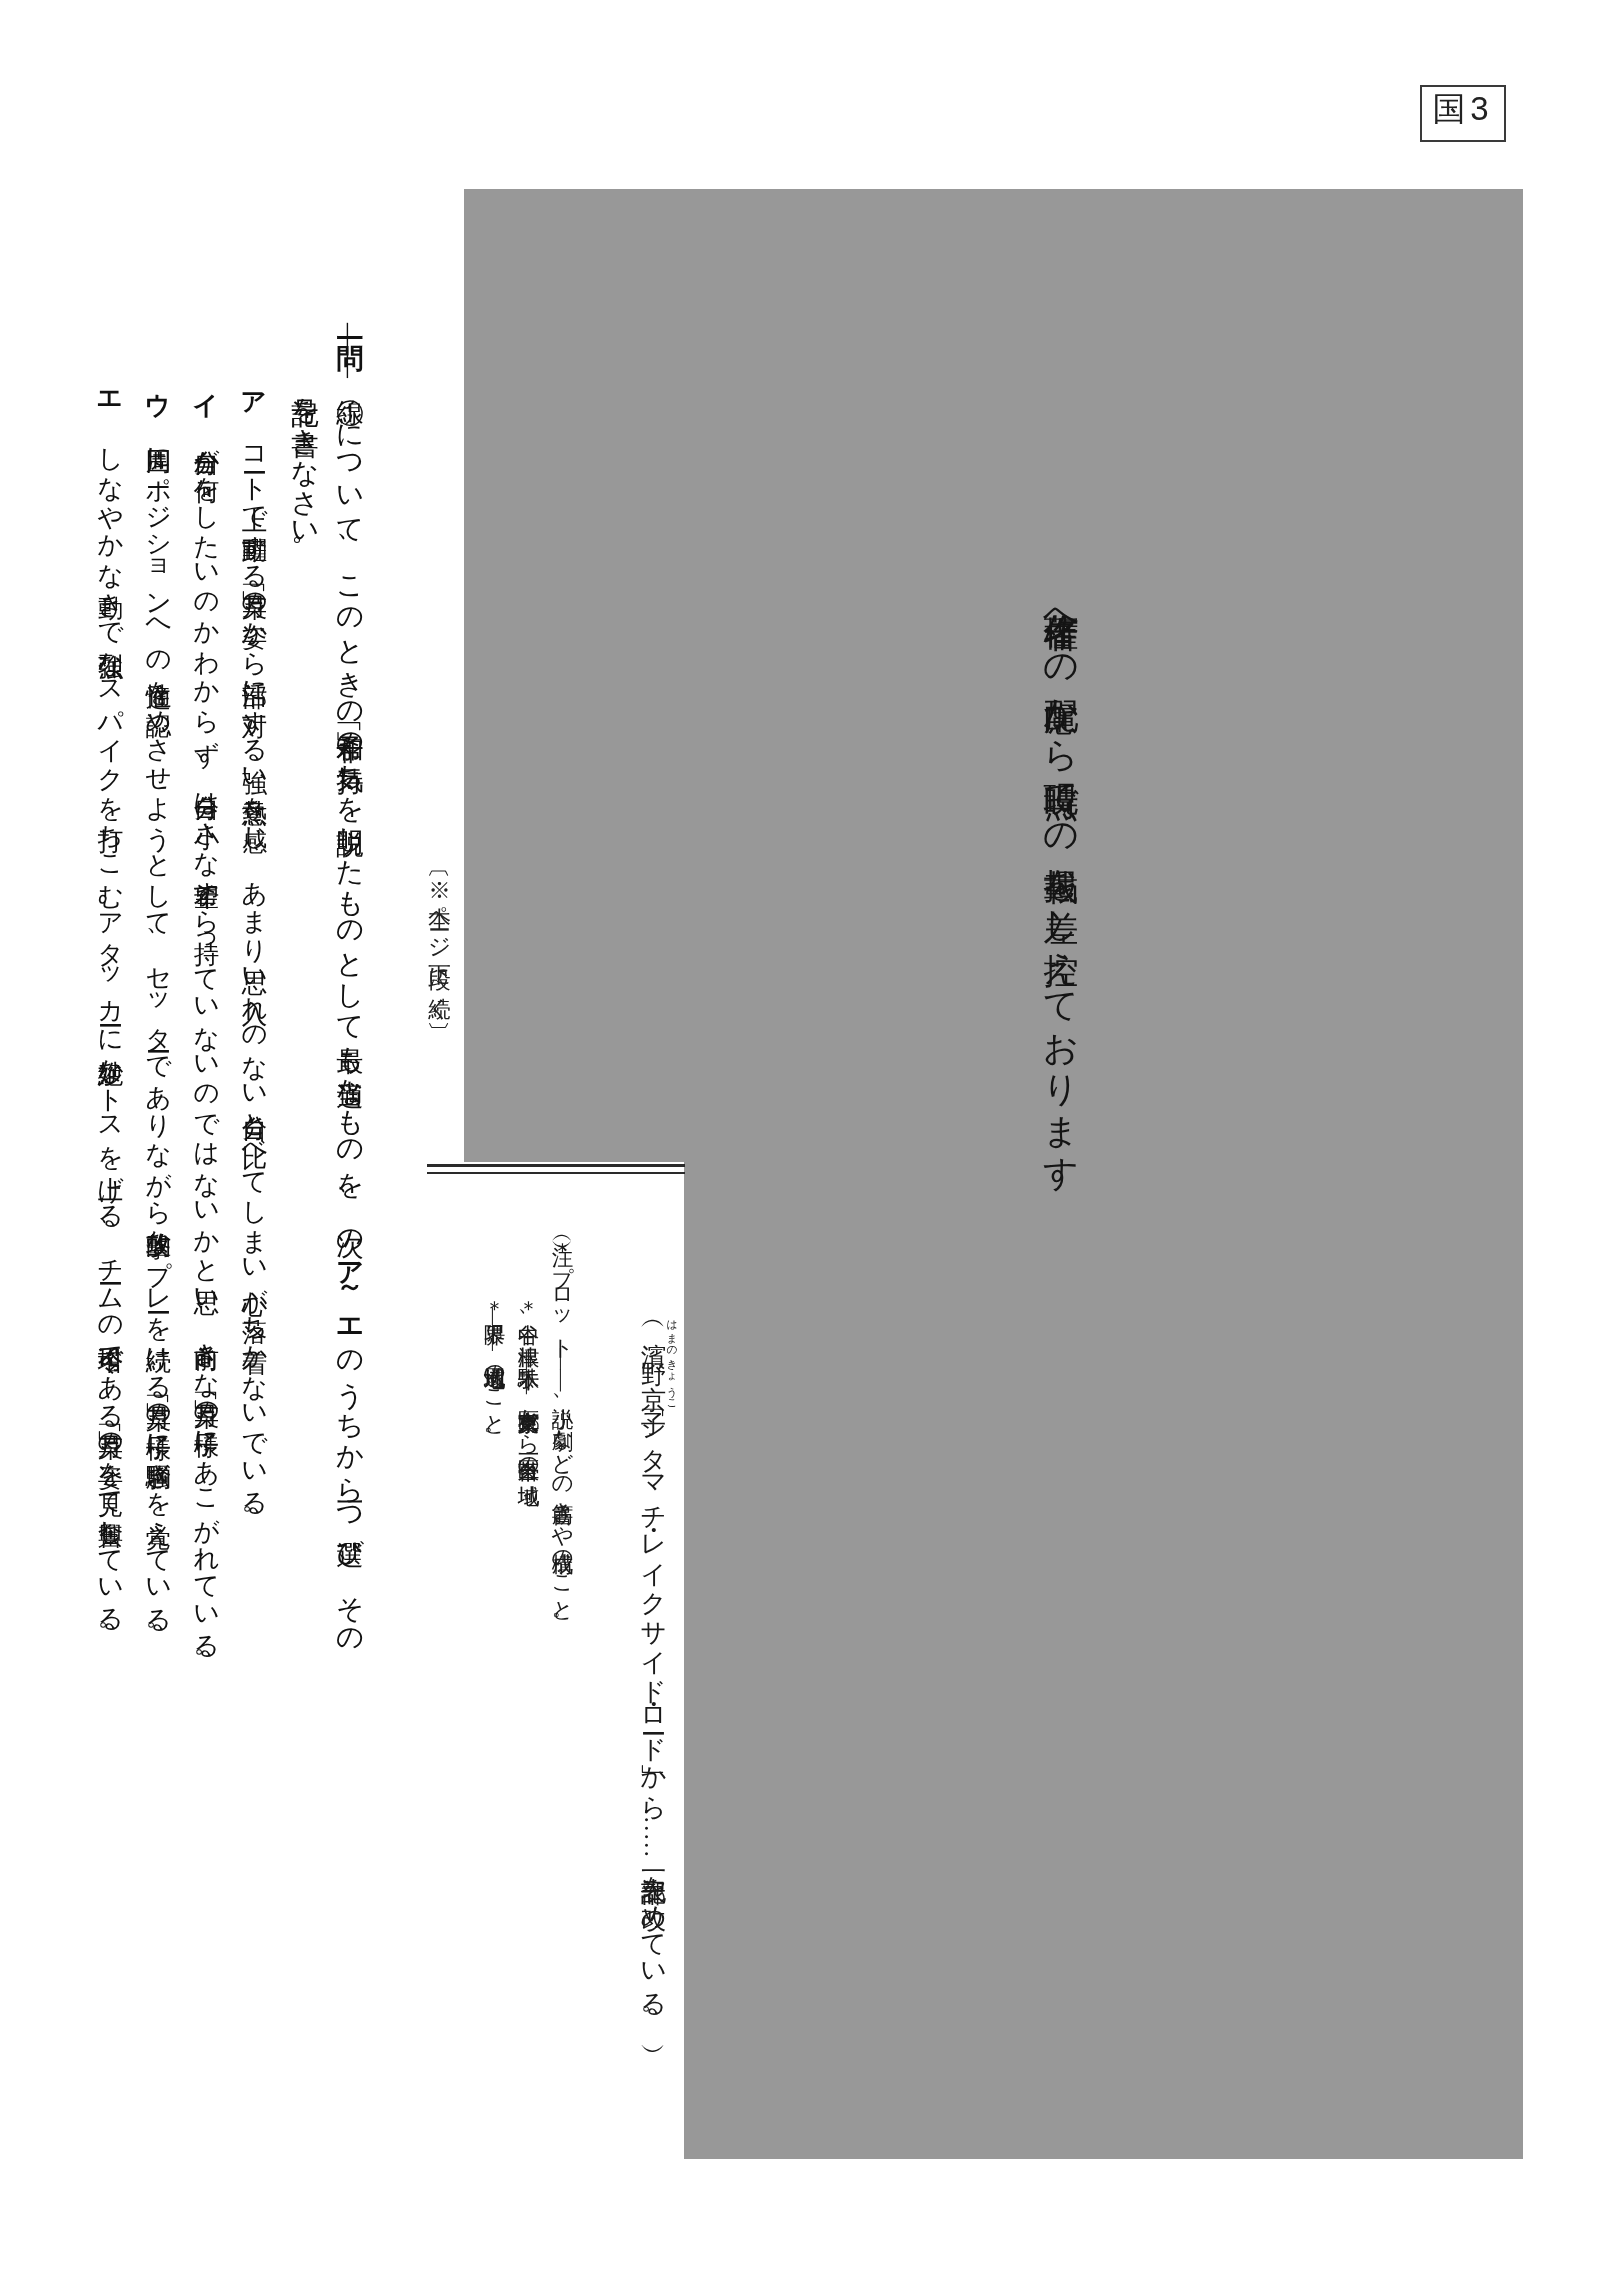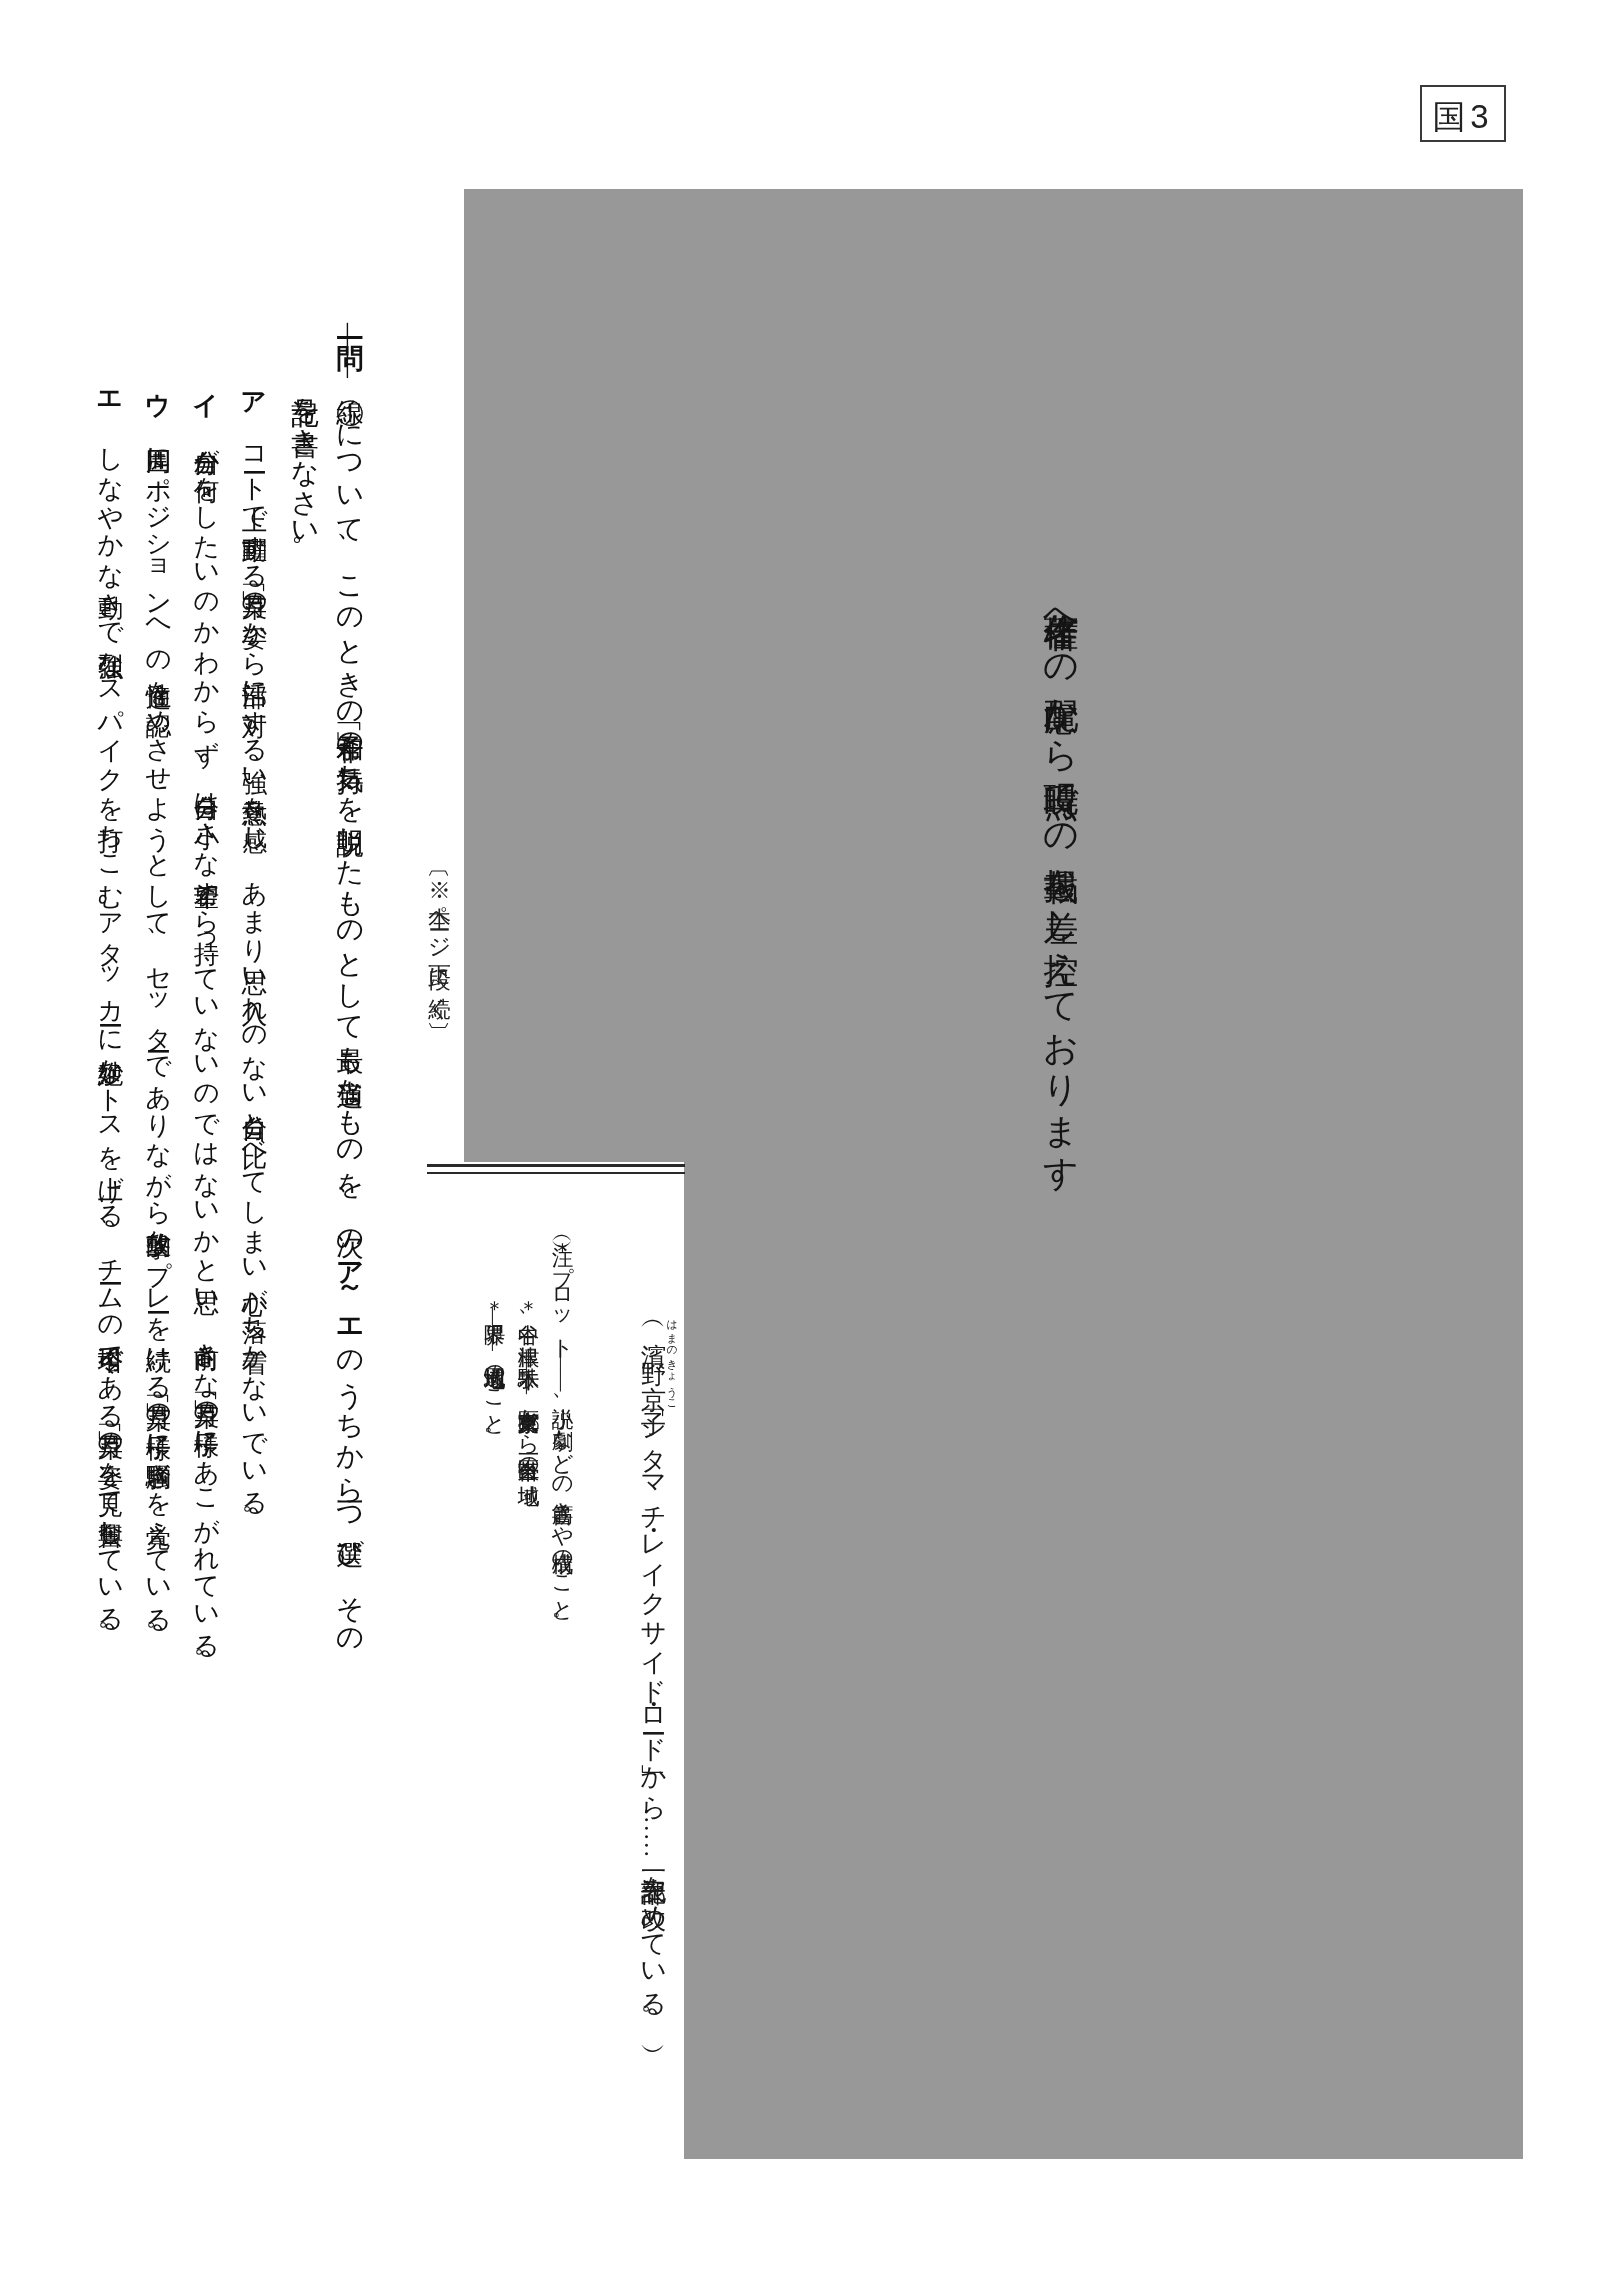--- a/index.html
+++ b/index.html
@@ -14,21 +14,21 @@
   .vtext{
     writing-mode:vertical-rl;
     text-orientation:mixed;
     position:absolute;
   }
 
   
   .badge{
     position:absolute;left:1420px;top:85px;width:82px;height:53px;
     border:2px solid #3a3a3a;background:#fff;
-    display:flex;align-items:flex-end;justify-content:center;
+    display:flex;align-items:flex-start;justify-content:center;
     font-family:"Liberation Sans","DejaVu Sans",sans-serif;
     font-size:33px;letter-spacing:4.9px;color:#222;
   }
 
   
   .gray-box{
     position:absolute;left:464px;top:189px;width:1059px;height:1970px;
     background:#989898;
   }
   .notch{

